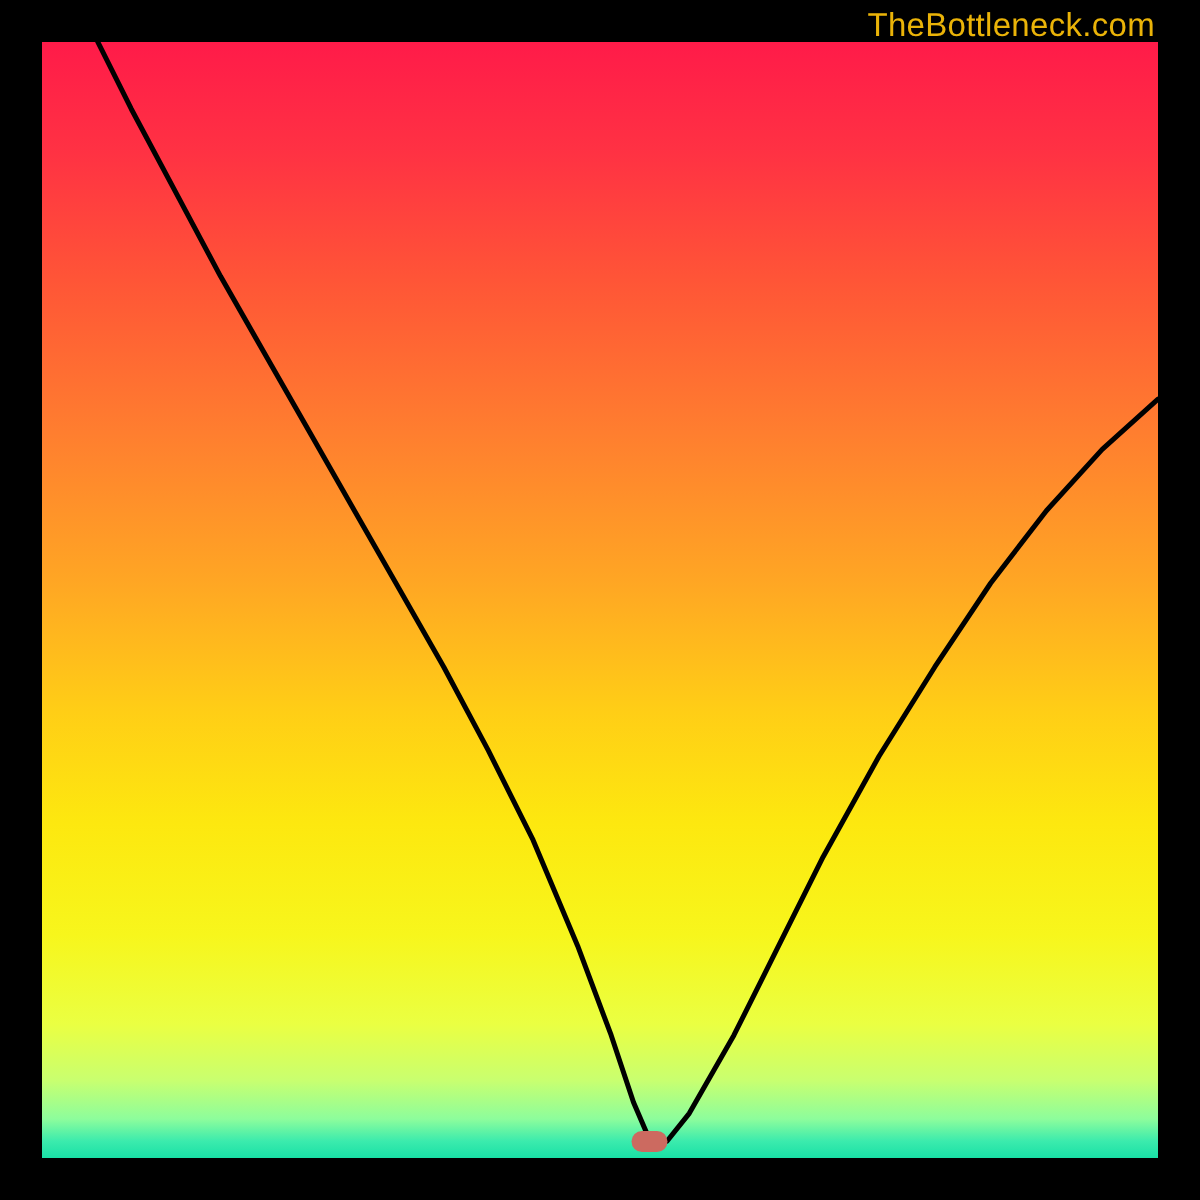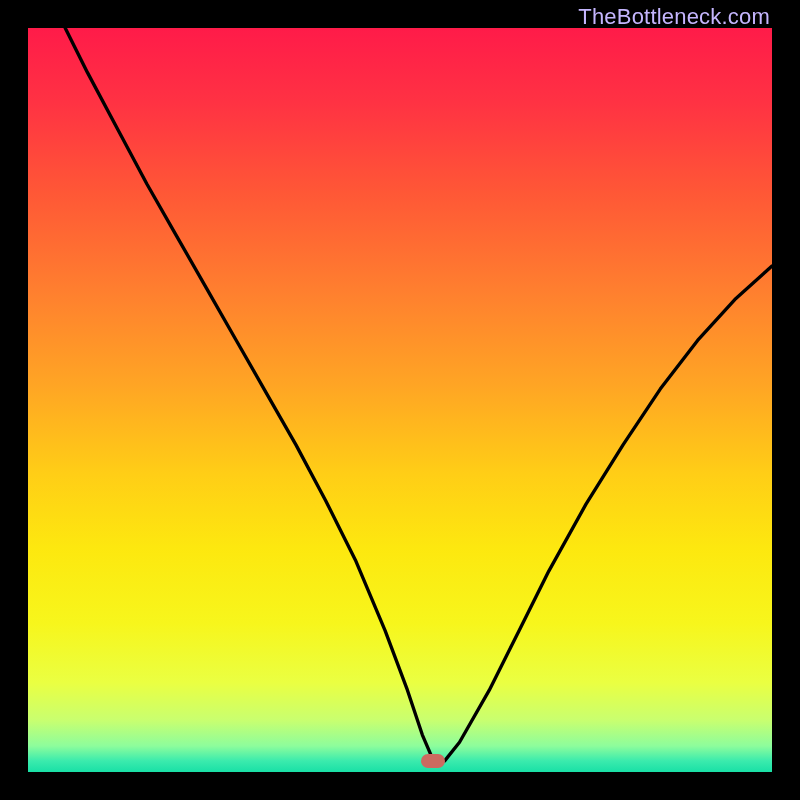--- a/index.html
+++ b/index.html
@@ -30,21 +30,21 @@
     width: 100%;
     height: 100%;
   }
   .watermark {
     position: absolute;
     top: 4px;
     right: 30px;
     font-family: Arial, Helvetica, sans-serif;
     font-size: 22px;
     font-weight: 500;
-    color: #c4b5fd;
+    color: #eab308;
     letter-spacing: 0.2px;
   }
   svg.curve {
     position: absolute;
     left: 0;
     top: 0;
     width: 100%;
     height: 100%;
   }
   .marker {

